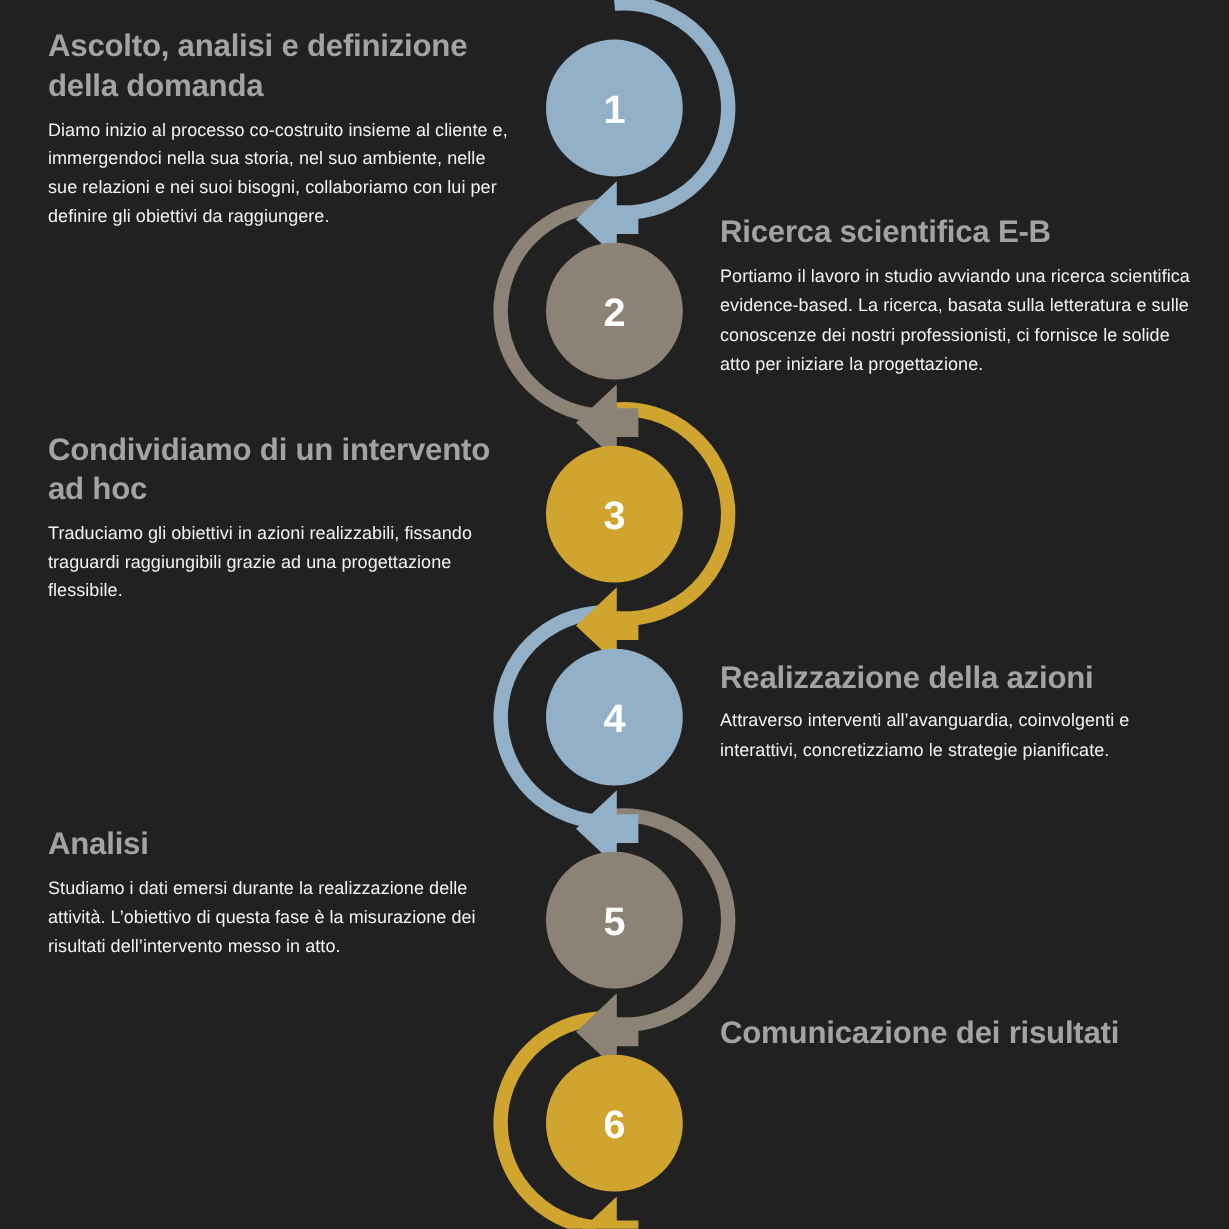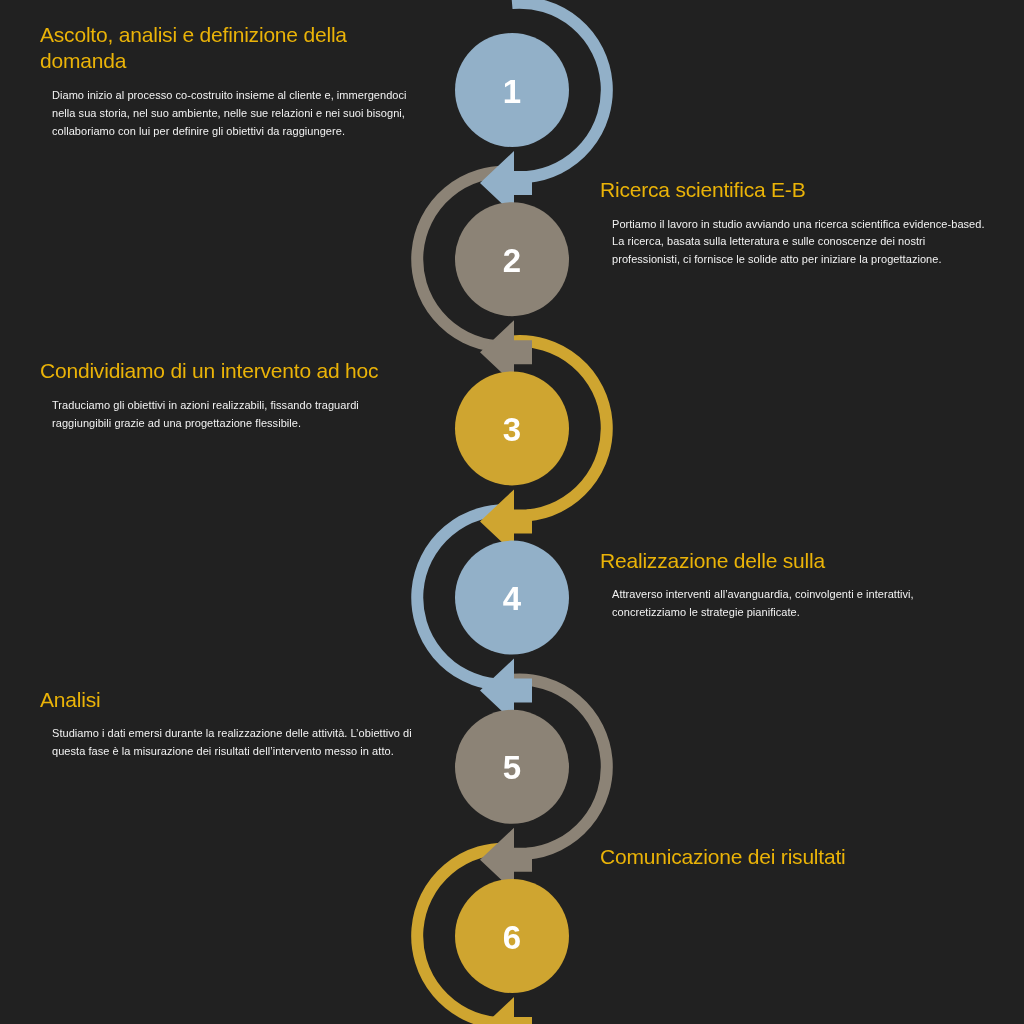--- a/index.html
+++ b/index.html
@@ -49,33 +49,33 @@
   .step-text {
     position: absolute;
     z-index: 3;
     width: 385px;
   }
   .step-text.left  { left: 40px;  text-align: left; }
   .step-text.right { left: 600px; text-align: left; width: 400px; }
 
   .step-title {
     margin: 0 0 9px 0;
-    color: #eab308;
+    color: #a3a3a3;
     font-family: "Liberation Sans", sans-serif;
-    font-size: 21px;
-    font-weight: normal;
+    font-size: 26px;
+    font-weight: bold;
     line-height: 1.26;
     letter-spacing: -0.2px;
   }
 
   .step-body {
-    margin: 12px;
+    margin: 0;
     color: #f2f2f2;
     font-family: "Liberation Sans", sans-serif;
-    font-size: 11px;
+    font-size: 15px;
     font-weight: normal;
     line-height: 1.62;
     letter-spacing: 0.05px;
   }
 </style>
 </head>
 <body>
 
 <div id="stage">
 
@@ -119,21 +119,21 @@
       </div>
       <div class="step-text right" style="top: 177.2px;">
         <h2 class="step-title">Ricerca scientifica E-B</h2>
         <p class="step-body">Portiamo il lavoro in studio avviando una ricerca scientifica evidence-based. La ricerca, basata sulla letteratura e sulle conoscenze dei nostri professionisti, ci fornisce le solide atto per iniziare la progettazione.</p>
       </div>
       <div class="step-text left" style="top: 358.4px;">
         <h2 class="step-title">Condividiamo di un intervento ad hoc</h2>
         <p class="step-body">Traduciamo gli obiettivi in azioni realizzabili, fissando traguardi raggiungibili grazie ad una progettazione flessibile.</p>
       </div>
       <div class="step-text right" style="top: 547.6px;">
-        <h2 class="step-title">Realizzazione delle sulla</h2>
+        <h2 class="step-title">Realizzazione della azioni</h2>
         <p class="step-body">Attraverso interventi all’avanguardia, coinvolgenti e interattivi, concretizziamo le strategie pianificate.</p>
       </div>
       <div class="step-text left" style="top: 686.8px;">
         <h2 class="step-title">Analisi</h2>
         <p class="step-body">Studiamo i dati emersi durante la realizzazione delle attività. L’obiettivo di questa fase è la misurazione dei risultati dell’intervento messo in atto.</p>
       </div>
       <div class="step-text right" style="top: 844px;">
         <h2 class="step-title">Comunicazione dei risultati</h2>
       </div>
     </div>

